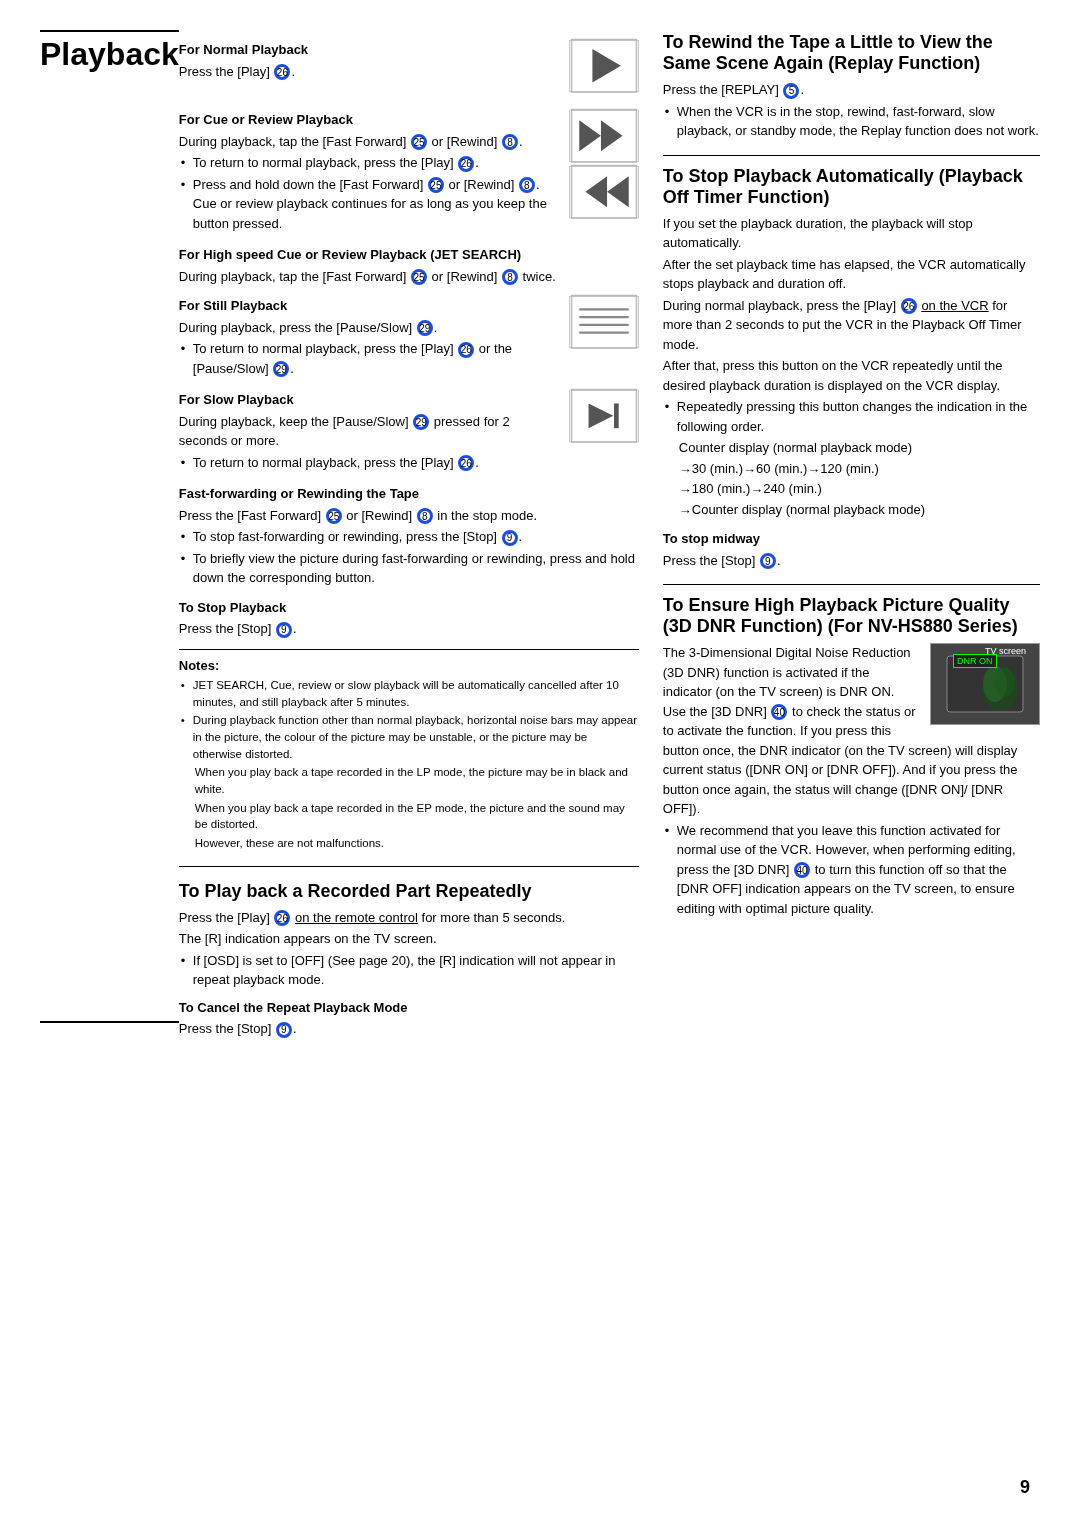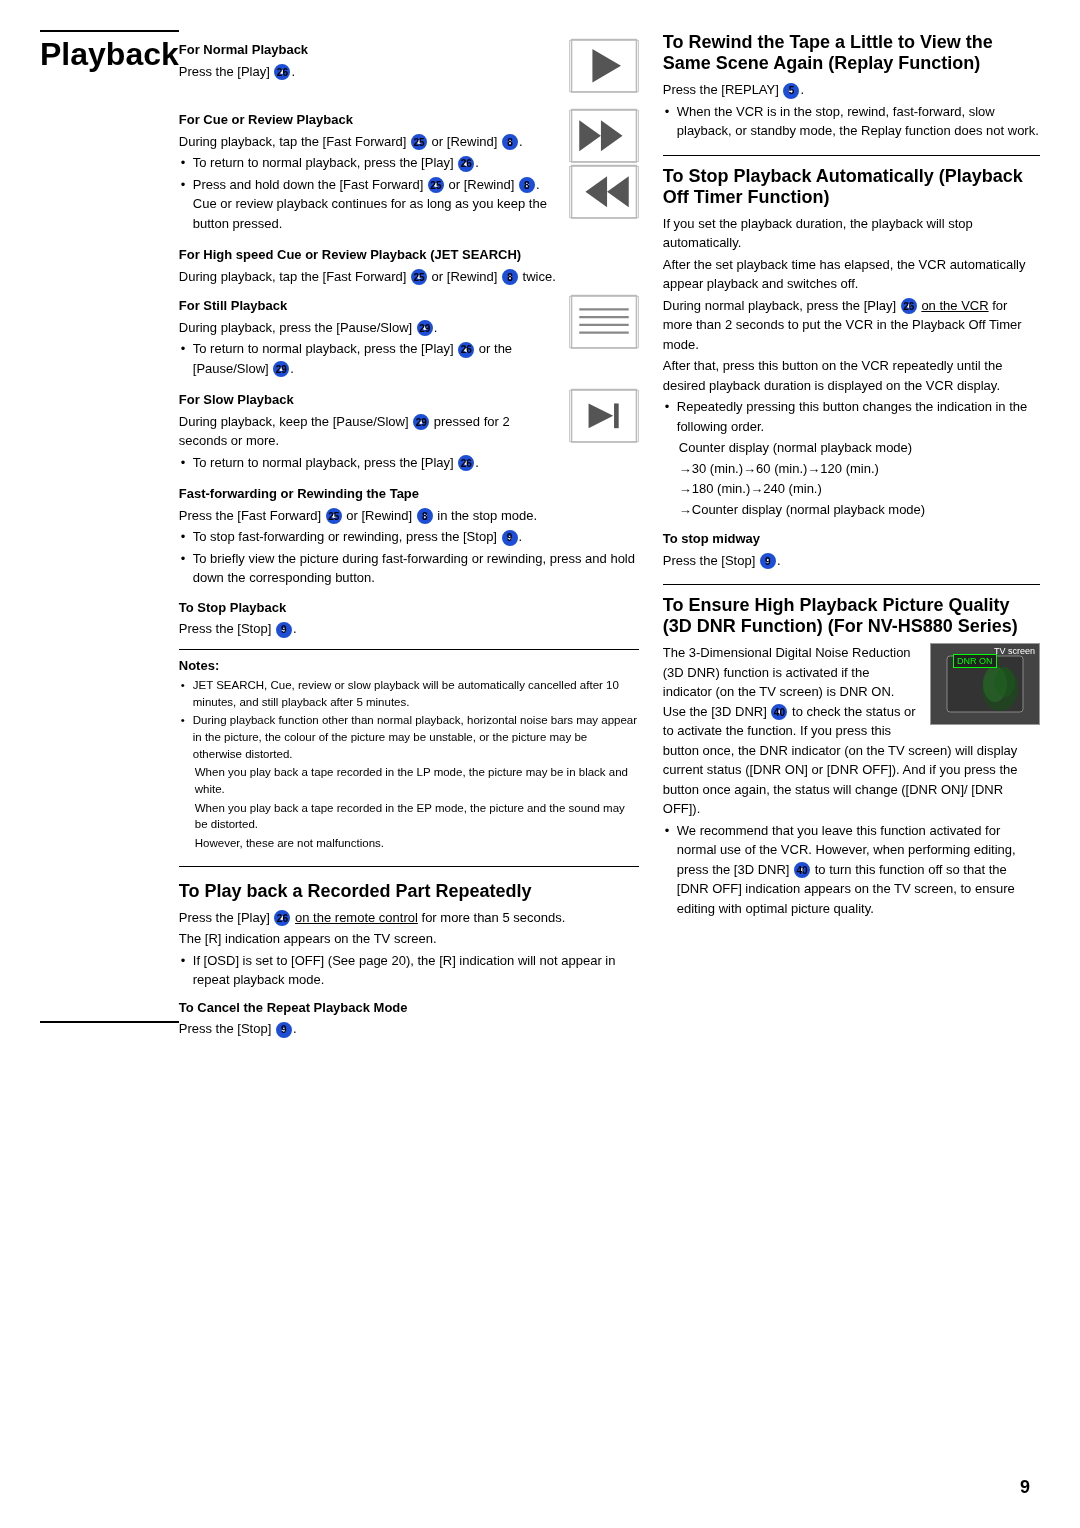--- a/index.html
+++ b/index.html
@@ -76,24 +76,24 @@
       padding-left: 16px;
     }
     .underline { text-decoration: underline; }
     
     .cnum {
       display: inline-flex;
       align-items: center;
       justify-content: center;
       width: 16px;
       height: 16px;
-      border: 6px solid #1d4ed8;
+      border: 3px solid #1d4ed8;
       border-radius: 50%;
       font-size: 10px;
-      font-weight: bold;
+      font-weight: normal;
       margin: 0 1px;
       vertical-align: middle;
     }
     .play-icons {
       float: right;
       margin-left: 8px;
       margin-bottom: 4px;
     }
     .playback-icon {
       width: 70px;
@@ -144,21 +144,21 @@
       display: flex;
       align-items: center;
       justify-content: center;
       font-size: 10px;
       color: #fff;
       position: relative;
     }
     .dnr-image-label {
       position: absolute;
       top: 2px;
-      right: 4px;
+      right: 13px;
       font-size: 9px;
       color: #fff;
     }
     .dnr-on-badge {
       position: absolute;
       top: 10px;
       left: 22px;
       background: #222;
       color: #0f0;
       font-size: 9px;
@@ -316,21 +316,21 @@
       <div>
         <h2 class="section-heading">To Rewind the Tape a Little to View the Same Scene Again (Replay Function)</h2>
         <p class="body-text">Press the [REPLAY] <span class="cnum">5</span>.</p>
         <p class="bullet">When the VCR is in the stop, rewind, fast-forward, slow playback, or standby mode, the Replay function does not work.</p>
       </div>
 
       <div class="section-divider"></div>
       <div>
         <h2 class="section-heading">To Stop Playback Automatically (Playback Off Timer Function)</h2>
         <p class="body-text">If you set the playback duration, the playback will stop automatically.</p>
-        <p class="body-text">After the set playback time has elapsed, the VCR automatically appear playback and switches off.</p>
+        <p class="body-text">After the set playback time has elapsed, the VCR automatically stops playback and duration off.</p>
         <p class="body-text">During normal playback, press the [Play] <span class="cnum">26</span> <span class="underline">on the VCR</span> for more than 2 seconds to put the VCR in the Playback Off Timer mode.</p>
         <p class="body-text">After that, press this button on the VCR repeatedly until the desired playback duration is displayed on the VCR display.</p>
         <p class="bullet">Repeatedly pressing this button changes the indication in the following order.</p>
         <div class="arrow-list indent">
           <p class="arrow-item">Counter display (normal playback mode)</p>
           <p class="arrow-item">→30 (min.)→60 (min.)→120 (min.)</p>
           <p class="arrow-item">→180 (min.)→240 (min.)</p>
           <p class="arrow-item">→Counter display (normal playback mode)</p>
         </div>
         <p class="subsection-heading">To stop midway</p>

